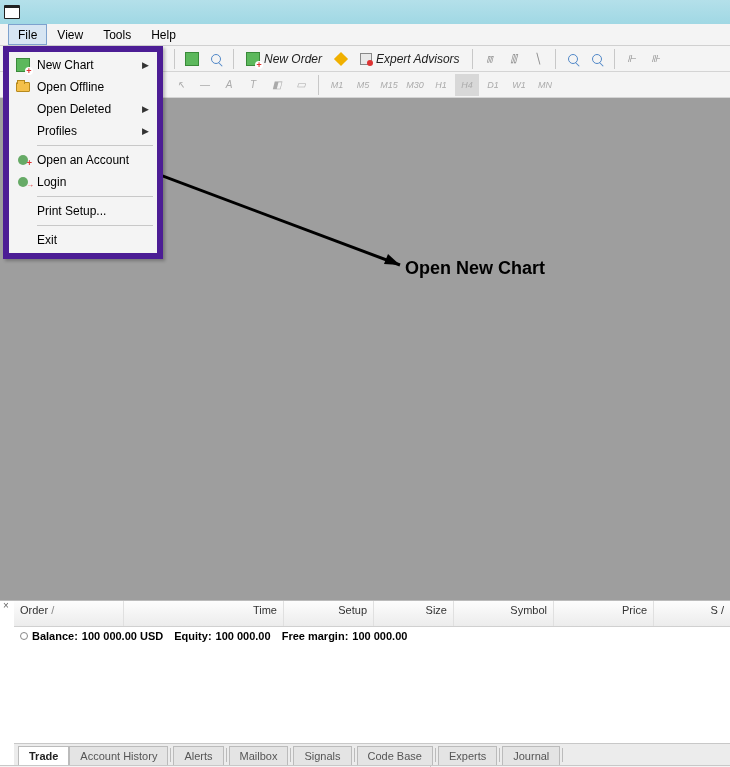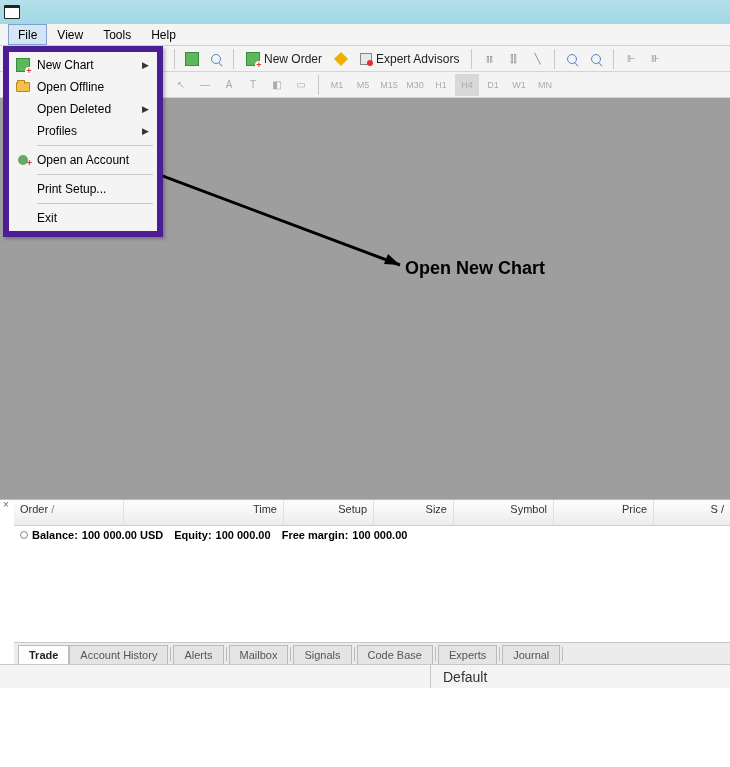--- a/index.html
+++ b/index.html
@@ -60,38 +60,39 @@
     background: #c8c8c8;
     margin: 0 4px;
   }
   .tb-btn {
     width: 22px; height: 22px;
     display: flex;
     align-items: center;
     justify-content: center;
     color: #888;
     font-size: 10px;
+    font-style: italic;
   }
   .tb-btn.labeled { width: auto; padding: 0 6px; gap: 4px; color: #222; font-size: 12px; }
   .tb-icon { width: 14px; height: 14px; display: inline-block; }
   .icon-chart-green { background: #5cb85c; border: 1px solid #3a8a3a; }
   .icon-chart-plus { position: relative; background: #5cb85c; border: 1px solid #3a8a3a; }
   .icon-chart-plus::after { content:"+"; position:absolute; right:-4px; bottom:-4px; color:#d33; font-size:9px; font-weight:bold; background:#fff; border-radius:50%; width:8px; height:8px; line-height:8px; text-align:center; }
   .icon-mag { border:1px solid #5188c8; border-radius:50%; width:10px;height:10px; position:relative; }
   .icon-mag::after { content:""; position:absolute; width:5px;height:1px;background:#5188c8; bottom:-2px; right:-3px; transform:rotate(45deg);}
   .icon-diamond { width:10px;height:10px;background:#f0b000;transform:rotate(45deg); }
   .icon-expert { width:12px;height:12px;background:#e8e8e8;border:1px solid #888; position:relative;}
   .icon-expert::after{content:"";position:absolute;width:6px;height:6px;background:#d33;border-radius:50%;right:-2px;bottom:-2px;}
   .tf-btn { width:24px; font-size:9px; color:#999; text-align:center; }
   .tf-btn.active { background:#d8d8d8; color:#666; }
   .toolbar2 .tb-btn { color: #aaa; }
 
   .workspace {
     background: #9e9e9e;
-    height: 401px;
+    height: 502px;
     position: relative;
   }
 
   .dropdown {
     position: absolute;
     left: 3px;
     top: 46px;
     width: 160px;
     background: #f4f4f4;
     border: 6px solid #4c1d95;
@@ -328,20 +329,26 @@
     <span>Profiles</span>
     <span class="arrow">▶</span>
   </div>
   <div class="dd-sep"></div>
   <div class="dd-row">
     <span class="dd-icon">
         <span class="icon-person-g"></span>
       </span>
     <span>Open an Account</span>
   </div>
+  <div class="dd-row">
+    <span class="dd-icon">
+        <span class="icon-person-l"></span>
+      </span>
+    <span>Login</span>
+  </div>
   <div class="dd-sep"></div>
   <div class="dd-row">
     <span>Print Setup...</span>
   </div>
   <div class="dd-sep"></div>
   <div class="dd-row">
     <span>Exit</span>
   </div>
 </div>
 

